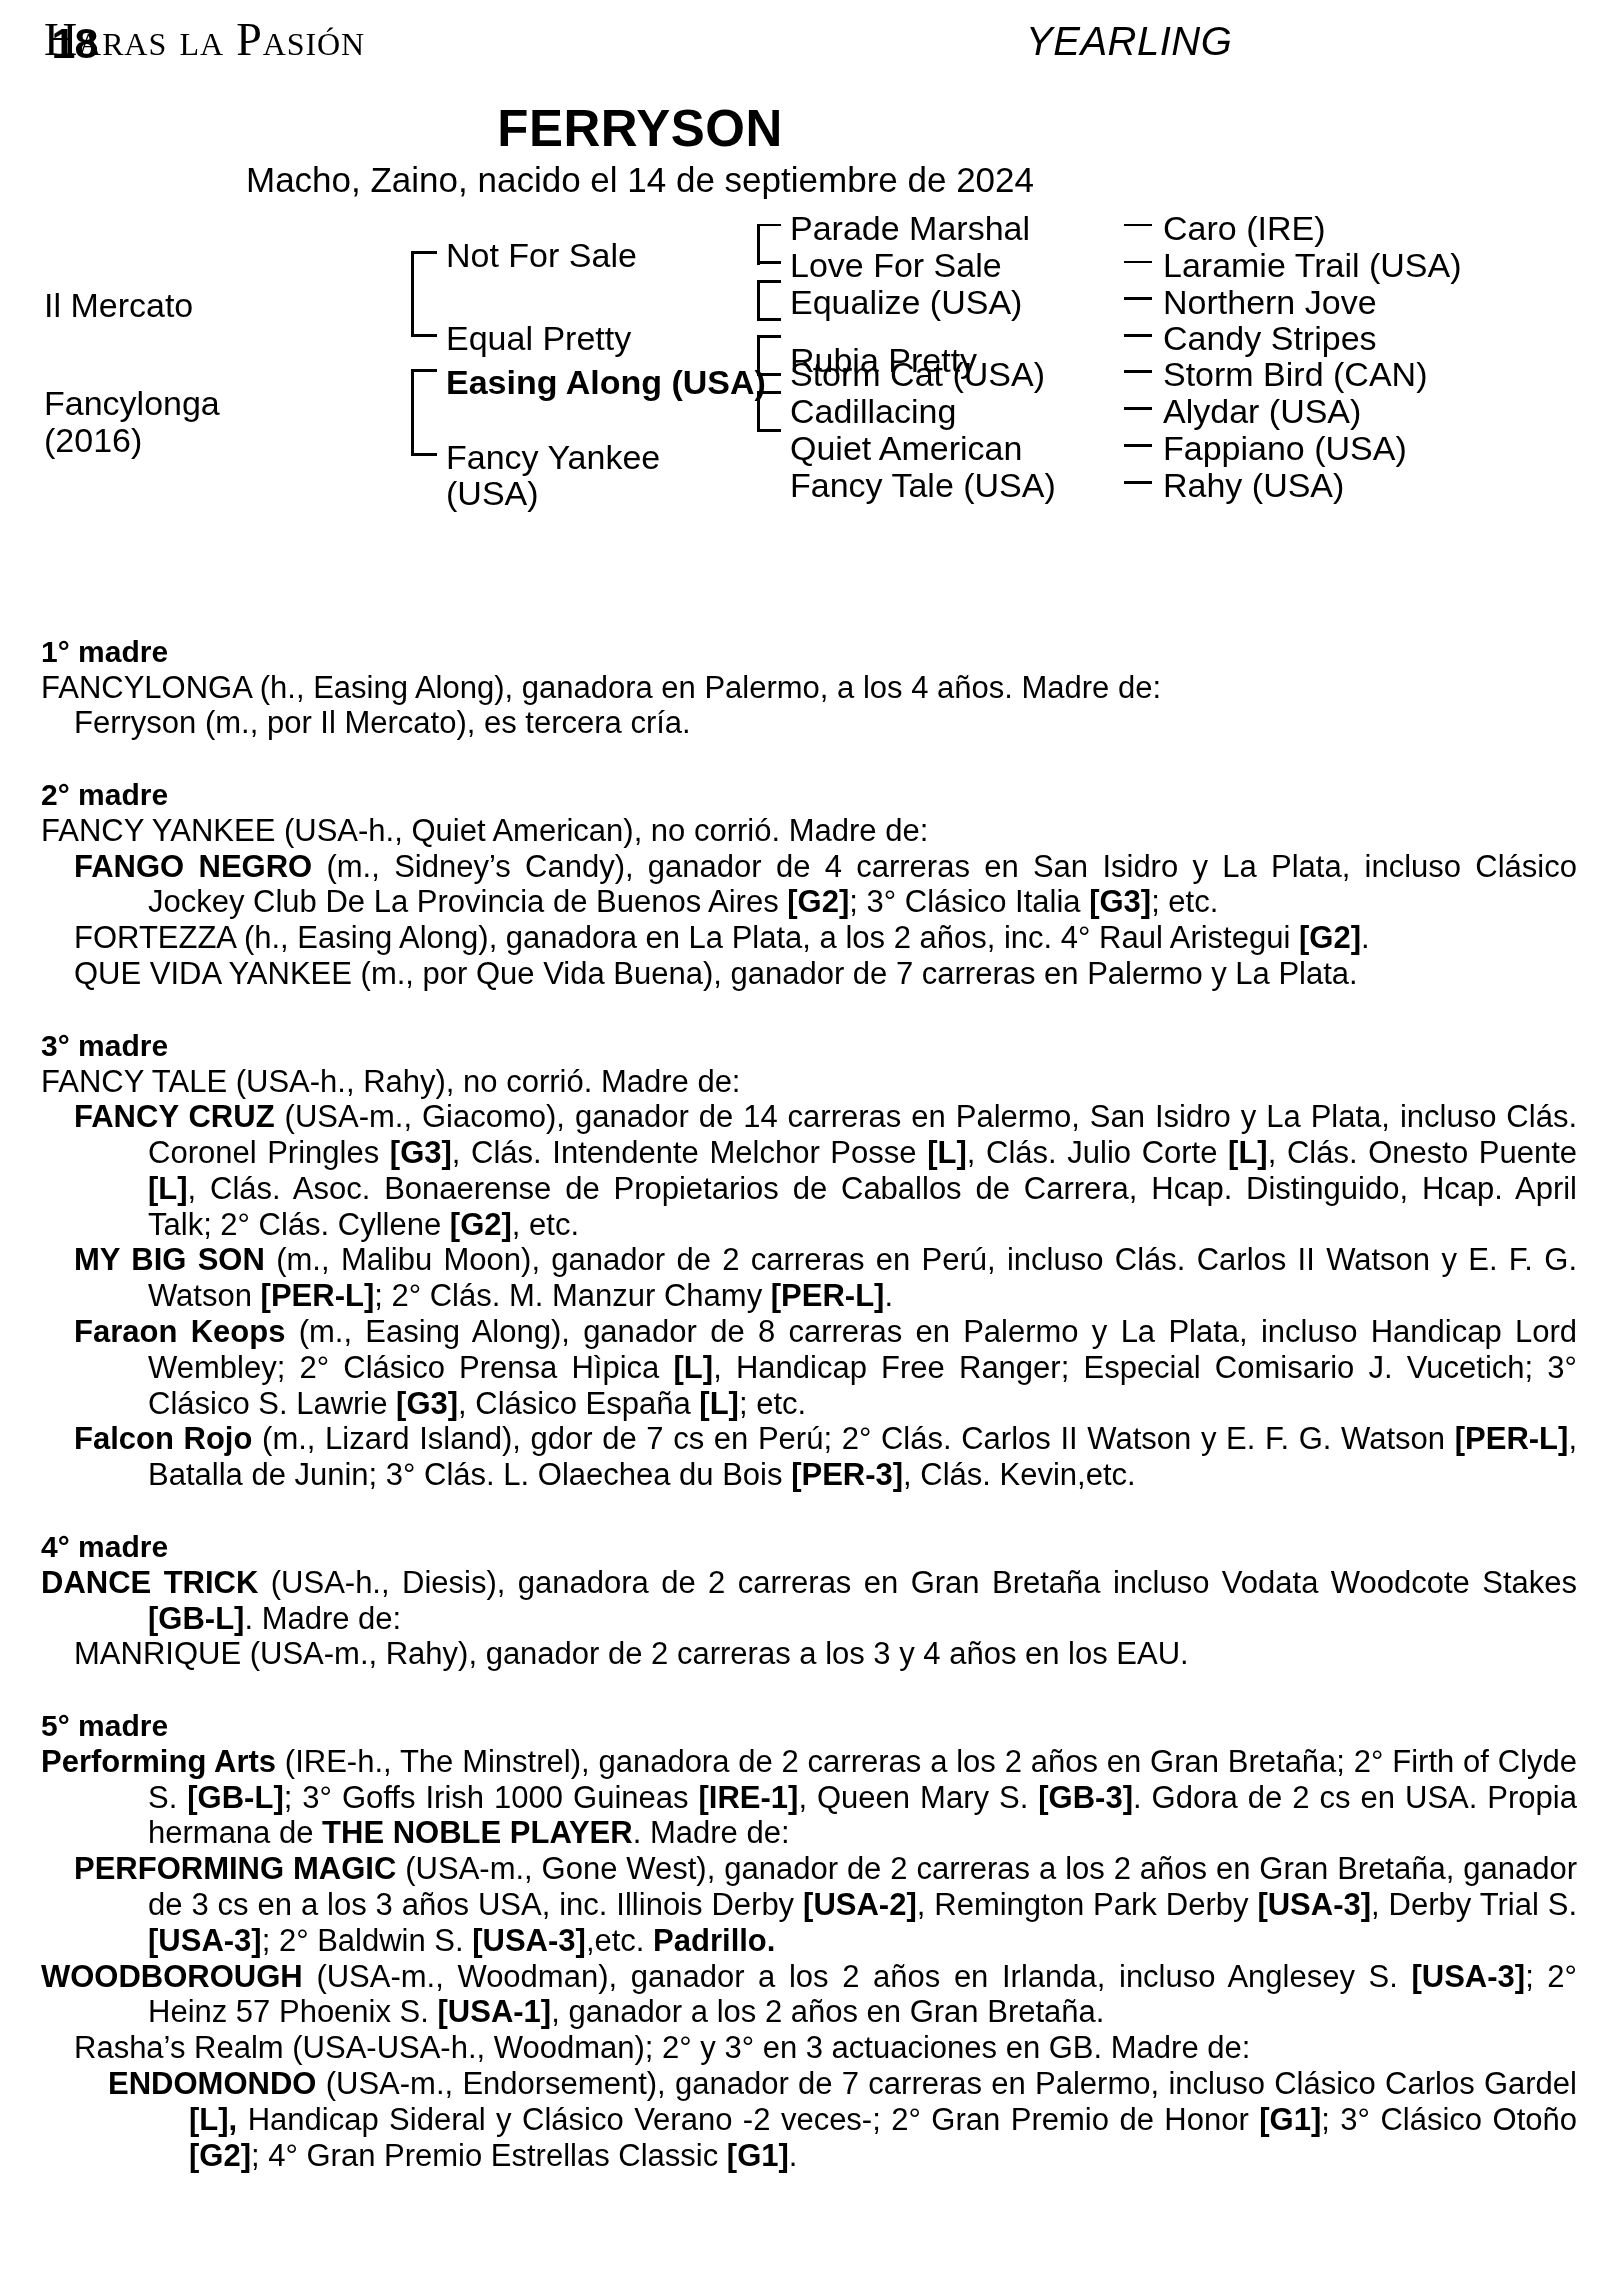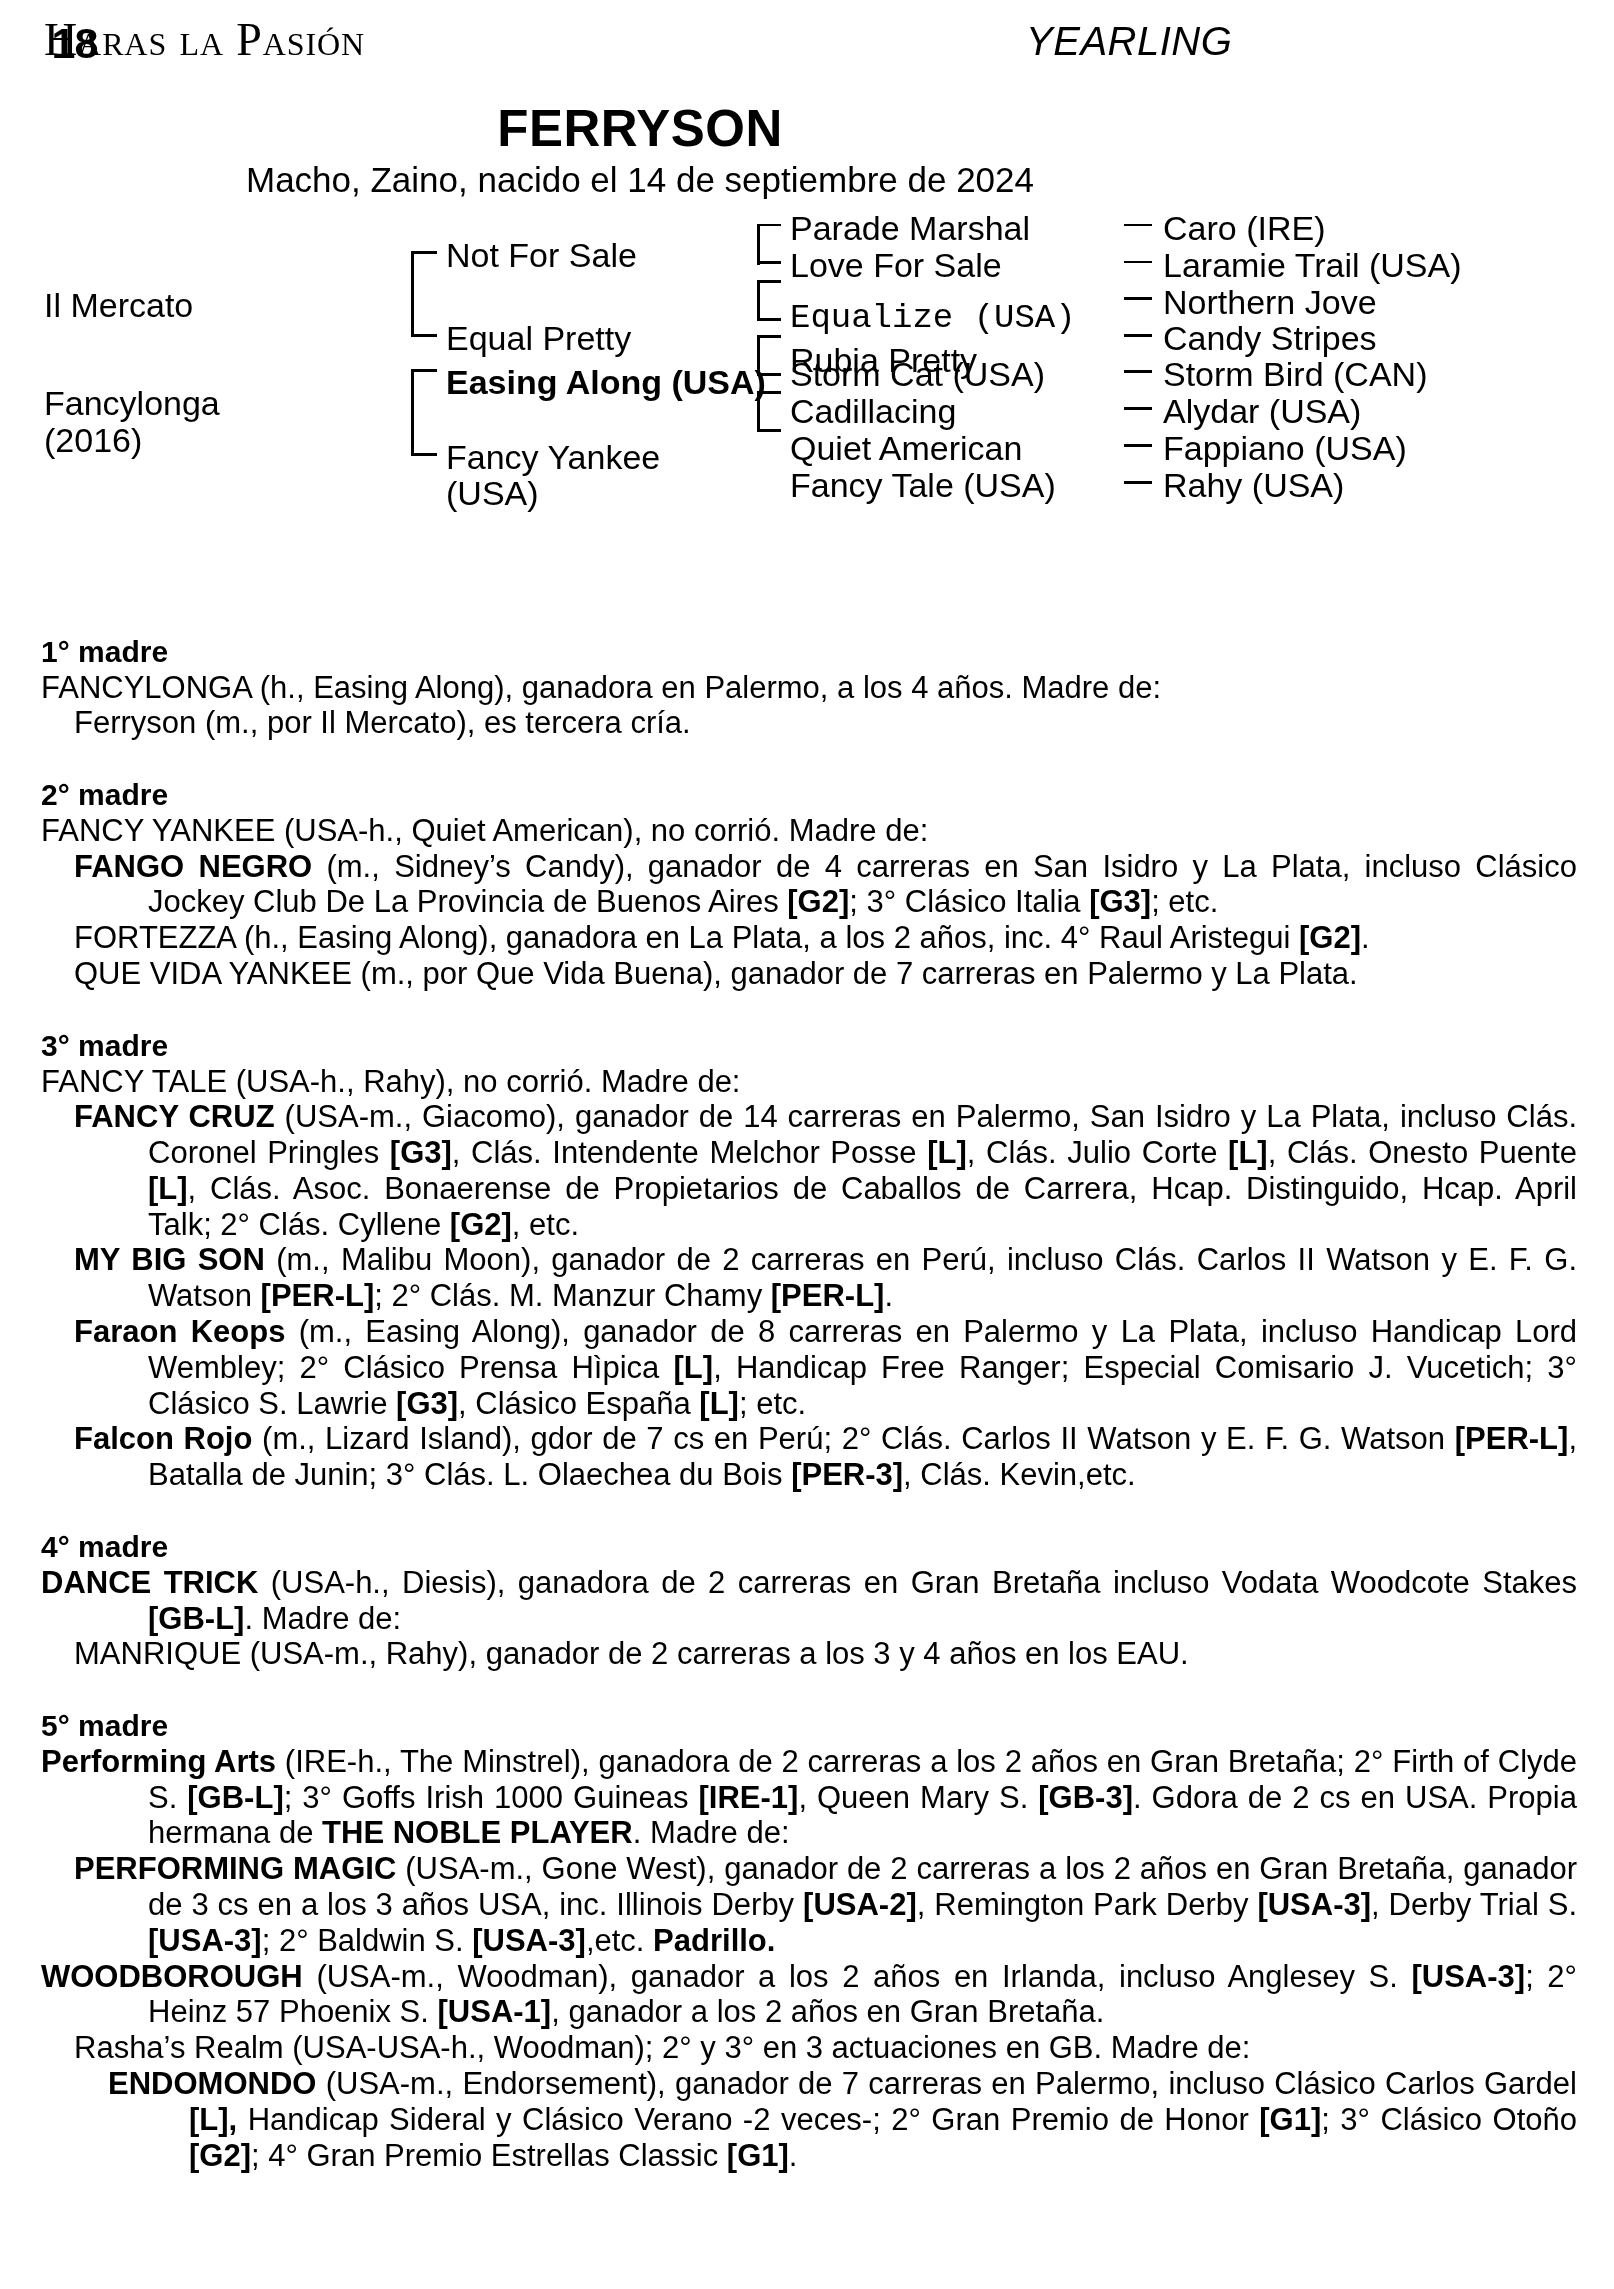--- a/index.html
+++ b/index.html
@@ -143,21 +143,21 @@
     <div class="ped-line vline" style="left:713px; top:104px; height:41px;"></div>
     <div class="ped-line hline" style="left:713px; top:104px; width:24px;"></div>
     <div class="ped-line hline" style="left:713px; top:142px; width:24px;"></div>
 
     <div class="ped-line vline" style="left:713px; top:160px; height:41px;"></div>
     <div class="ped-line hline" style="left:713px; top:160px; width:24px;"></div>
     <div class="ped-line hline" style="left:713px; top:198px; width:24px;"></div>
 
     <div class="ped-cell" style="left:746px; top:-20px;">Parade Marshal</div>
     <div class="ped-cell" style="left:746px; top:16.6px;">Love For Sale</div>
-    <div class="ped-cell" style="left:746px; top:70px;font-family:Liberation Mono, monospace;">Equalize (USA)</div>
+    <div class="ped-cell" style="left:746px; top:54px;">Equalize (USA)</div>
     <div class="ped-cell" style="left:746px; top:90px;margin-top:22px;">Rubia Pretty</div>
     <div class="ped-cell" style="left:746px; top:126px;">Storm Cat (USA)</div>
     <div class="ped-cell" style="left:746px; top:163px;">Cadillacing</div>
     <div class="ped-cell" style="left:746px; top:200px;">Quiet American</div>
     <div class="ped-cell" style="left:746px; top:237px;">Fancy Tale (USA)</div>
 
     <div class="ped-line hline" style="left:1080px; top:-7.4px;  width:28px;"></div>
     <div class="ped-line hline" style="left:1080px; top:29.5px;  width:28px;"></div>
     <div class="ped-line hline" style="left:1080px; top:66px;  width:28px;"></div>
     <div class="ped-line hline" style="left:1080px; top:103px; width:28px;"></div>

